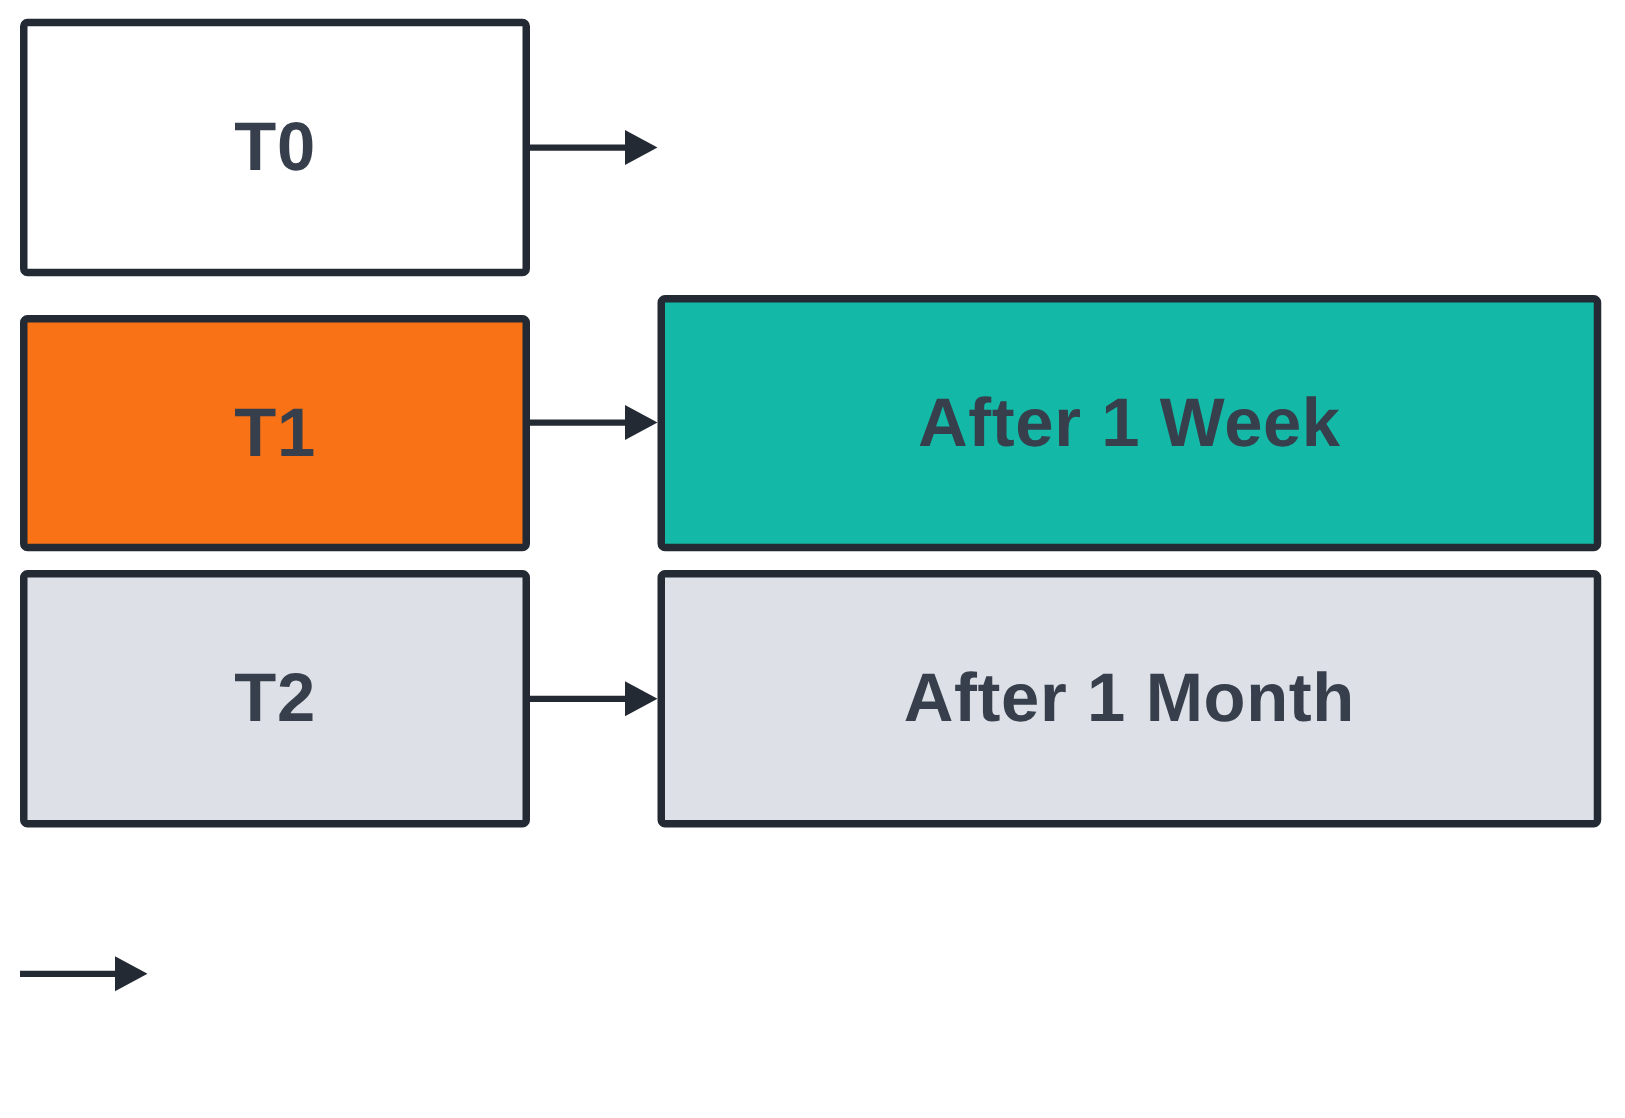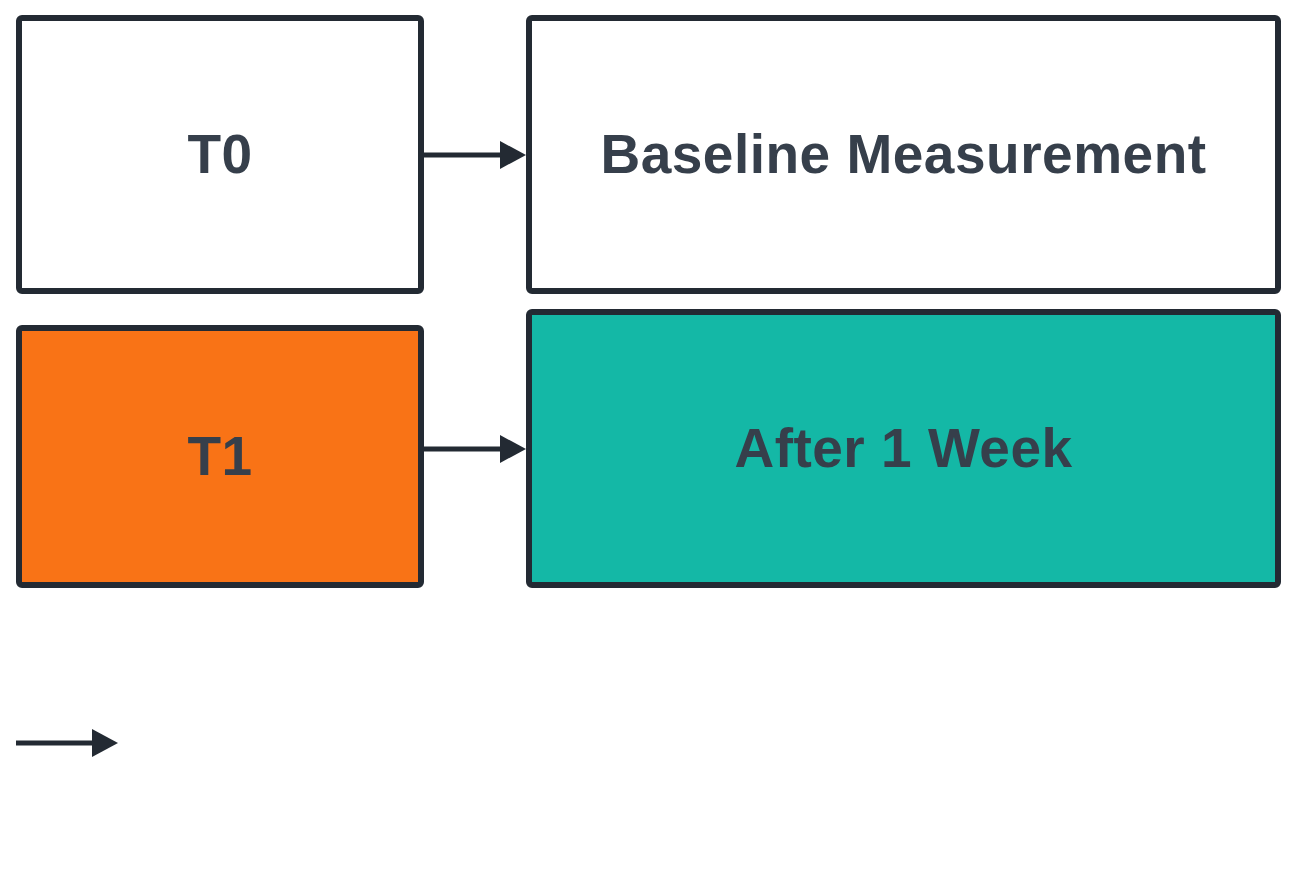--- a/index.html
+++ b/index.html
@@ -72,40 +72,51 @@
   <div class="row">
     <div class="box left" style="background-color: rgb(255, 255, 255);">
       <span class="label">T0</span>
     </div>
     <div class="arrow-zone" style="color: rgb(35, 42, 51);">
       <svg viewBox="0 0 102 40" xmlns="http://www.w3.org/2000/svg" aria-hidden="true">
         <line x1="0" y1="20" x2="78" y2="20" stroke="currentColor" stroke-width="5"></line>
         <polygon points="76,6 102,20 76,34" fill="currentColor"></polygon>
       </svg>
     </div>
-    <div class="box right" style="background-color: rgb(255, 255, 255);">
-      <span class="label">Baseline Measurement</span>
-    </div>
   </div>
 
   <div class="row">
     <div class="box left" style="background-color: #f97316; margin-top: 16px;">
       <span class="label">T1</span>
     </div>
     <div class="arrow-zone" style="color: rgb(35, 42, 51);">
       <svg viewBox="0 0 102 40" xmlns="http://www.w3.org/2000/svg" aria-hidden="true">
         <line x1="0" y1="20" x2="78" y2="20" stroke="currentColor" stroke-width="5"></line>
         <polygon points="76,6 102,20 76,34" fill="currentColor"></polygon>
       </svg>
     </div>
     <div class="box right" style="background-color: #14b8a6;">
       <span class="label">After 1 Week</span>
     </div>
   </div>
 
+  <div class="row">
+    <div class="box left" style="background-color: rgb(221, 224, 230);">
+      <span class="label">T2</span>
+    </div>
+    <div class="arrow-zone" style="color: rgb(35, 42, 51);">
+      <svg viewBox="0 0 102 40" xmlns="http://www.w3.org/2000/svg" aria-hidden="true">
+        <line x1="0" y1="20" x2="78" y2="20" stroke="currentColor" stroke-width="5"></line>
+        <polygon points="76,6 102,20 76,34" fill="currentColor"></polygon>
+      </svg>
+    </div>
+    <div class="box right" style="background-color: rgb(221, 224, 230);">
+      <span class="label">After 1 Month</span>
+    </div>
+  </div>
 
   <div class="row">
     <div class="arrow-zone" style="color: rgb(35, 42, 51);">
       <svg viewBox="0 0 102 40" xmlns="http://www.w3.org/2000/svg" aria-hidden="true">
         <line x1="0" y1="20" x2="78" y2="20" stroke="currentColor" stroke-width="5"></line>
         <polygon points="76,6 102,20 76,34" fill="currentColor"></polygon>
       </svg>
     </div>
   </div>
 

